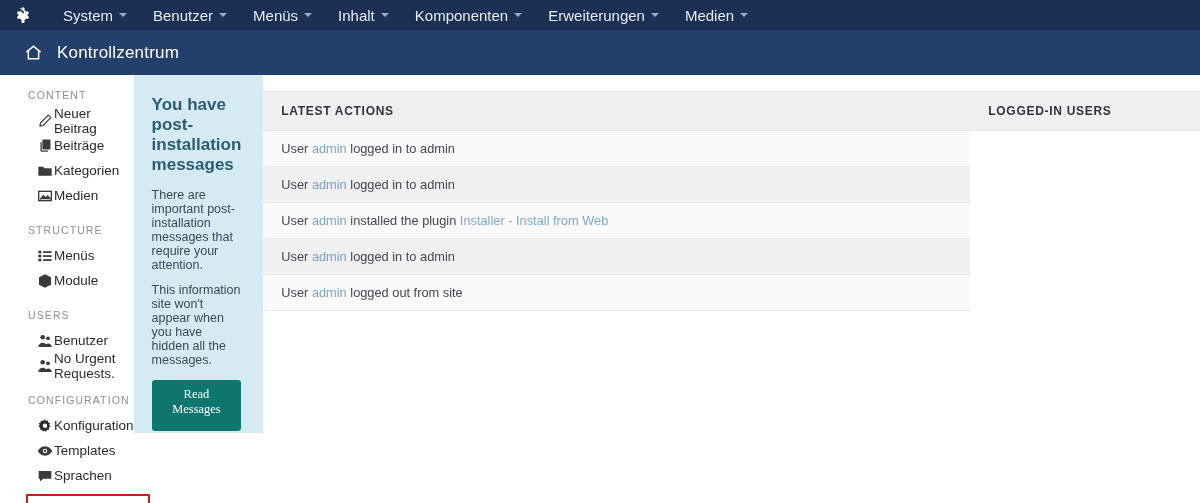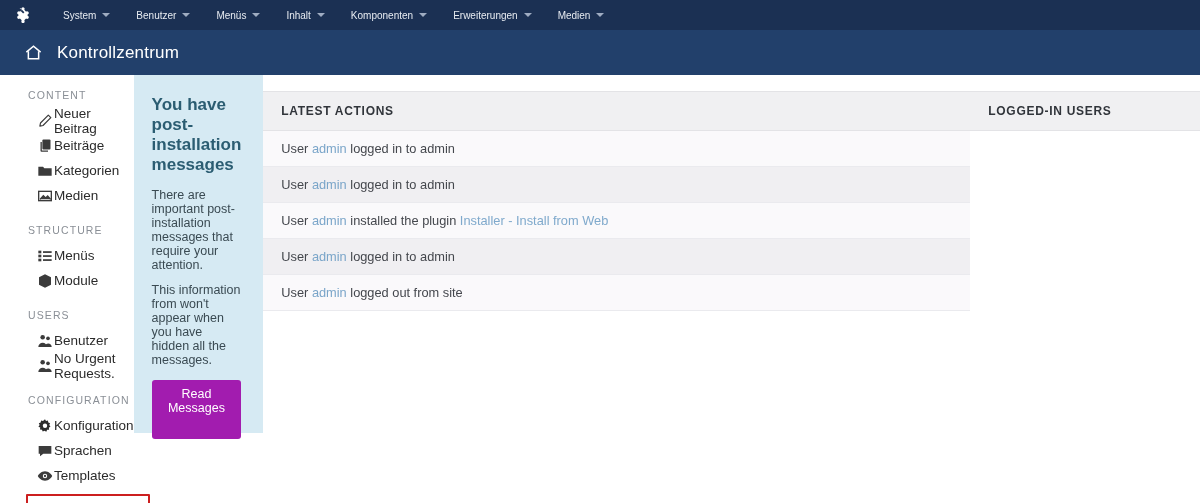--- a/index.html
+++ b/index.html
@@ -20,21 +20,21 @@
     position: relative;
   }
   .joomla-logo {
     width: 18px; height: 18px;
     margin-right: 18px;
     display: flex; align-items: center; justify-content: center;
   }
   .topnav { display: flex; align-items: center; }
   .topnav-item {
     color: #e7ebf1;
-    font-size: 10px;
+    font-size: 15px;
     padding: 0 13px;
     display: flex;
     align-items: center;
     gap: 6px;
     cursor: pointer;
     white-space: nowrap;
   }
   .caret {
     width: 0; height: 0;
     border-left: 4px solid transparent;
@@ -124,29 +124,29 @@
     color: #2b5d72;
     margin-bottom: 13px;
   }
   .info-line {
     font-size: 12.5px;
     color: #3a4a52;
     margin-bottom: 11px;
   }
   .btn-read {
     display: inline-block;
-    background: #a21caf;
+    background: #0f766e;
     color: #ffffff;
     font-size: 12.5px;
-    padding: 7px 13px 24px;
+    padding: 7px 13px 14px;
     border: none;
     border-radius: 3px;
     cursor: pointer;
     margin-top: 2px;
-    font-family: Liberation Sans, sans-serif;
+    font-family: Liberation Serif, serif;
   }
 
   .panel { margin-top: 16px; }
   .panel-head {
     background: #f0f0f2;
     border-top: 1px solid #e3e3e6;
     border-bottom: 1px solid #e3e3e6;
     padding: 12px 8px 12px 18px;
     font-size: 12px;
     font-weight: bold;
@@ -314,45 +314,45 @@
         <svg width="16" height="16" viewBox="0 0 24 24" fill="#2b2b2b">
             <path d="M12 1.8l1.5 2.6 2.9-.7.5 3 2.8 1.1-1.4 2.6 1.9 2.3-2.4 1.8.4 3-3 .3-1.3 2.7-2.6-1.5-2.7 1.4-1.2-2.7-3-.4.5-3L2.1 13l1.9-2.4L2.7 8l2.8-1.2.6-3 2.9.8z"></path>
             <circle cx="12" cy="11.6" r="3.3" fill="#ffffff"></circle>
           </svg>
       </span>
       <span class="sb-label">Konfiguration</span>
     </div>
     <div class="sb-item">
       <span class="sb-ico">
         <svg width="16" height="16" viewBox="0 0 24 24" fill="#3b3b3b">
-            <path d="M2.5 4.5h19v11.5h-12L4.5 20v-4H2.5z"></path>
-          </svg>
-      </span>
-      <span class="sb-label">Sprachen</span>
-    </div>
-    <div class="sb-item">
-      <span class="sb-ico">
-        <svg width="16" height="16" viewBox="0 0 24 24" fill="#3b3b3b">
             <path d="M12 5C6.5 5 2.5 9.5 1.2 12c1.3 2.5 5.3 7 10.8 7s9.5-4.5 10.8-7C21.5 9.5 17.5 5 12 5z"></path>
             <circle cx="12" cy="12" r="3.3" fill="#ffffff"></circle>
             <circle cx="12" cy="12" r="1.7" fill="#3b3b3b"></circle>
           </svg>
       </span>
       <span class="sb-label">Templates</span>
     </div>
+    <div class="sb-item">
+      <span class="sb-ico">
+        <svg width="16" height="16" viewBox="0 0 24 24" fill="#3b3b3b">
+            <path d="M2.5 4.5h19v11.5h-12L4.5 20v-4H2.5z"></path>
+          </svg>
+      </span>
+      <span class="sb-label">Sprachen</span>
+    </div>
 
     <div class="highlight-box"></div>
   </div>
 
   <div class="main">
 
     <div class="info-panel">
       <div class="info-title">You have post-installation messages</div>
       <div class="info-line">There are important post-installation messages that require your attention.</div>
-      <div class="info-line">This information from won't appear when you have hidden all the messages.</div>
+      <div class="info-line">This information site won't appear when you have hidden all the messages.</div>
       <button class="btn-read">Read Messages</button>
     </div>
 
     <div class="panel">
       <div class="panel-head">LATEST ACTIONS</div>
       <div class="panel-rows">
         <div class="panel-row">
           <span>User </span><a href="#">admin</a><span> logged in to admin</span>
         </div>
         <div class="panel-row alt">

